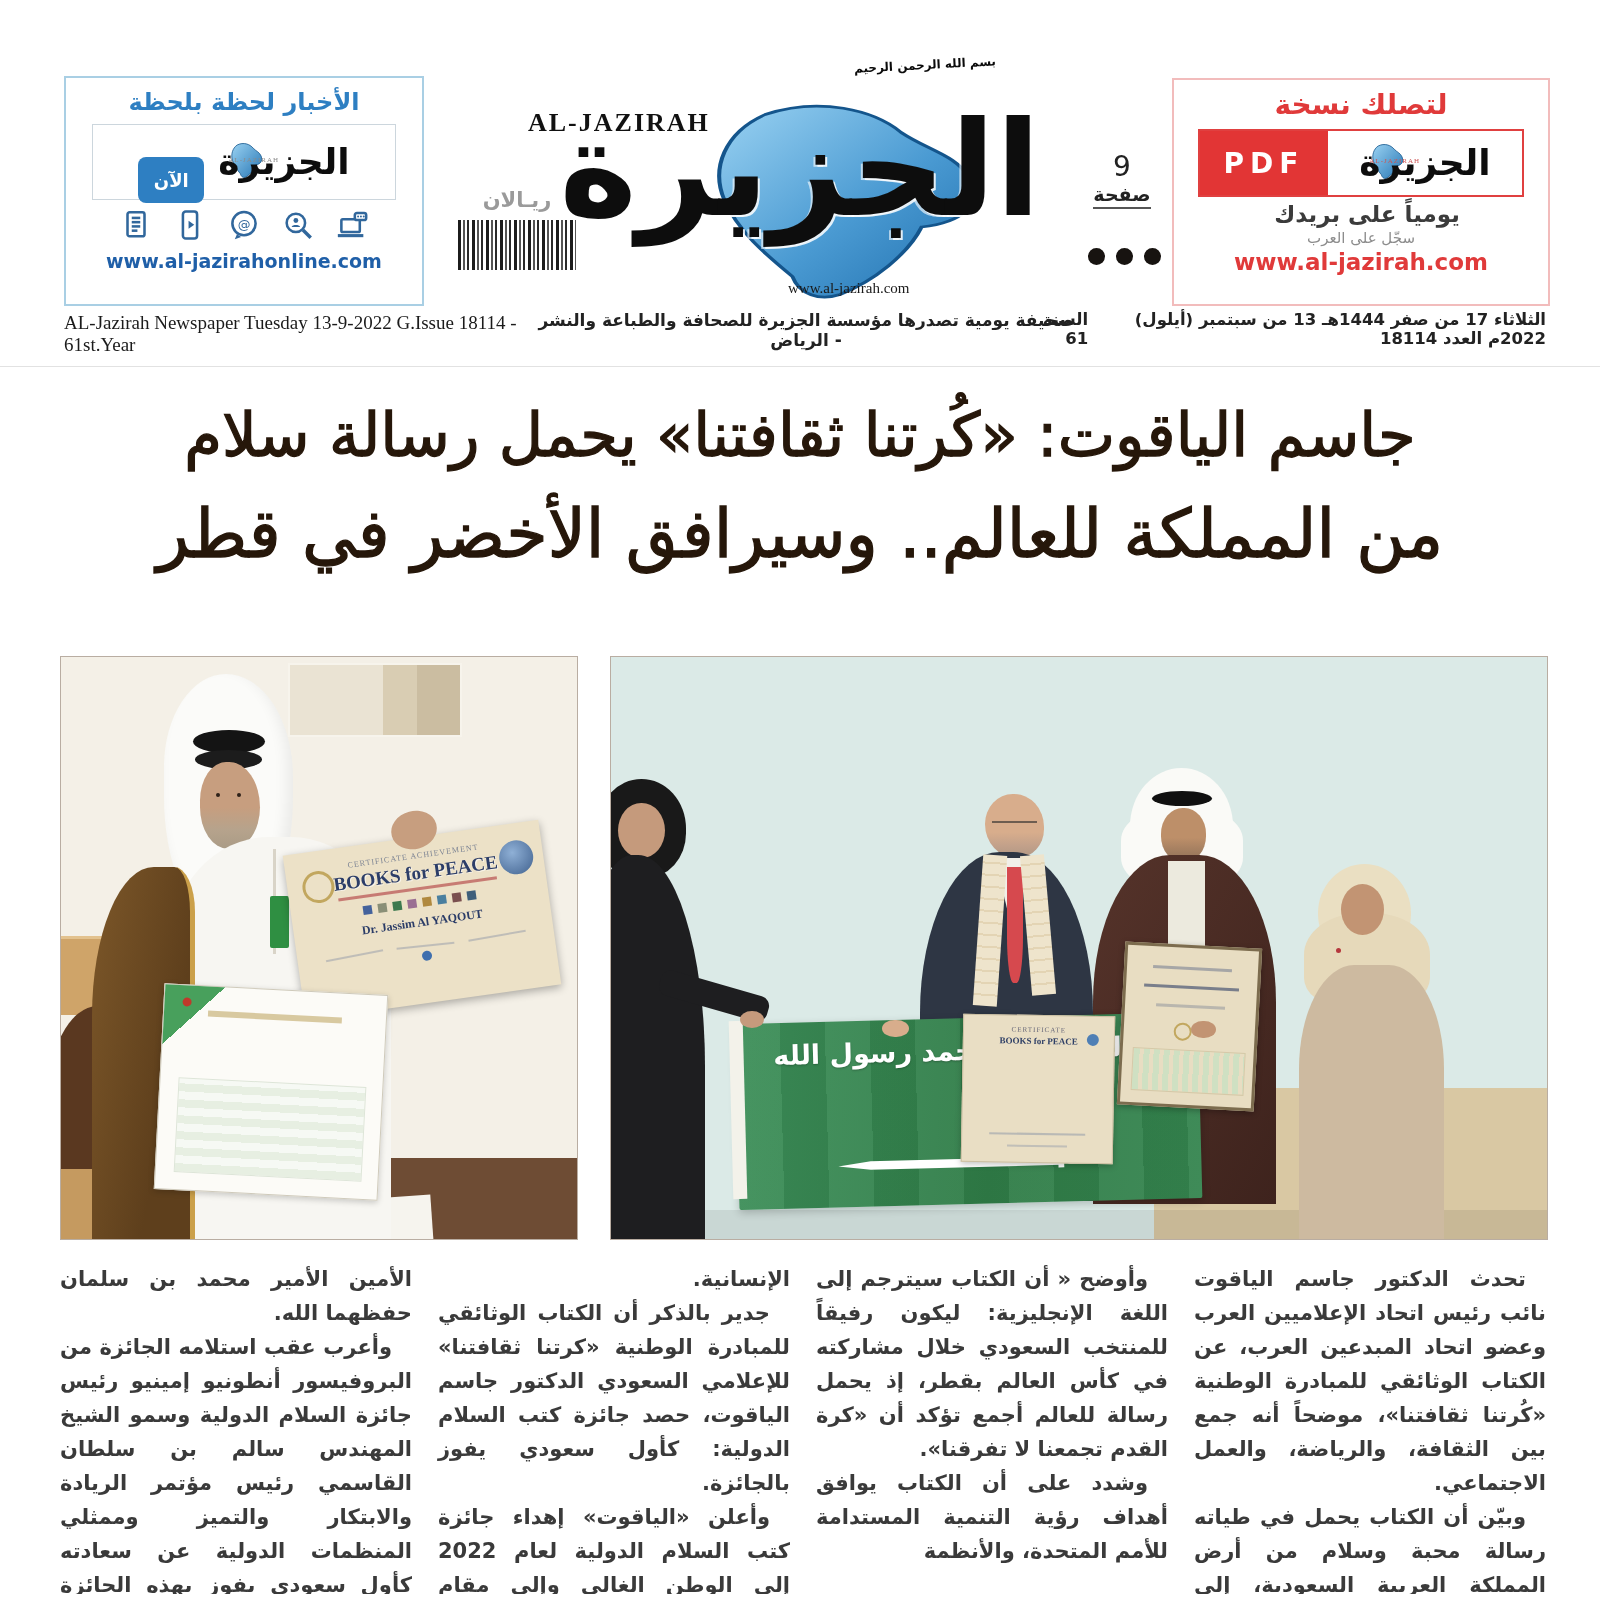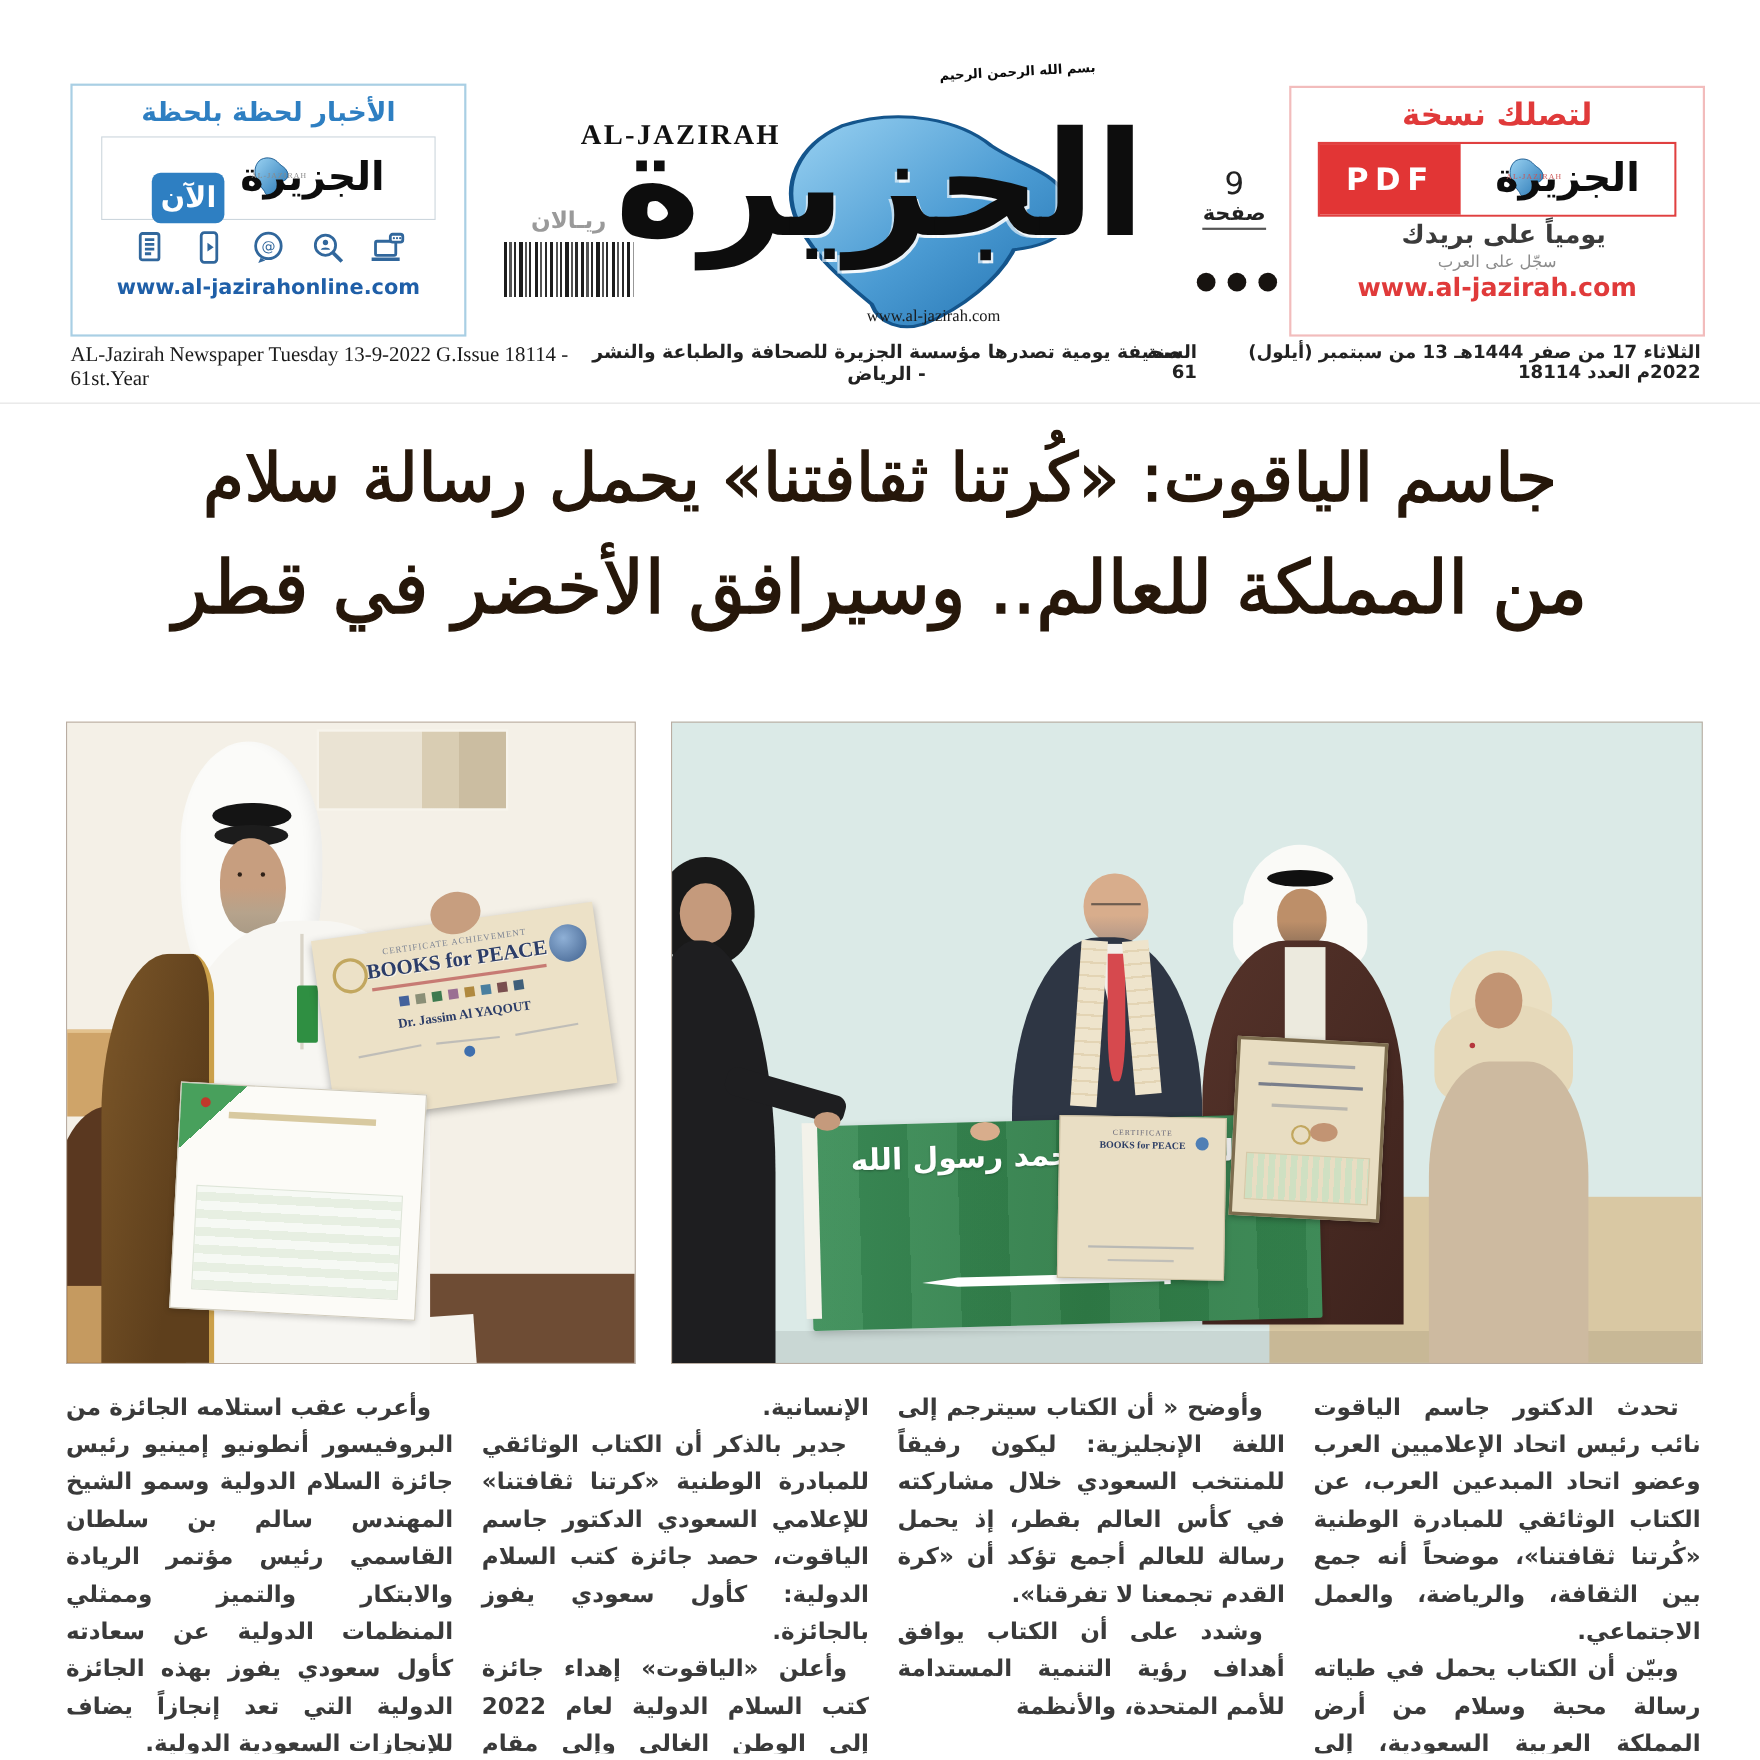--- a/index.html
+++ b/index.html
@@ -6,21 +6,21 @@
   .page{position:relative;width:1600px;height:1600px;background:#fff;overflow:hidden;
         font-family:"DejaVu Sans",sans-serif;color:#222;}
   .abs{position:absolute;}
   .rtl{direction:rtl;}
   .ltr{direction:ltr;}
 
   
   .now-box{left:64px;top:76px;width:356px;height:226px;border:2px solid #a9cfe4;background:#fff;text-align:center;}
   .now-title{margin-top:10px;font-size:24px;font-weight:bold;color:#2e7fc2;}
   .logo-row{width:302px;height:74px;margin:8px auto 2px;border:1px solid #ccd6dd;display:flex;align-items:center;justify-content:center;gap:14px;direction:ltr;}
-  .now-badge{width:66px;height:46px;background:#2e7fc2;border-radius:8px;color:#fff;font-size:26px;font-weight:bold;display:flex;align-items:center;justify-content:center;margin-top:36px;}
+  .now-badge{width:66px;height:46px;background:#2e7fc2;border-radius:8px;color:#fff;font-size:18px;font-weight:bold;display:flex;align-items:center;justify-content:center;margin-top:36px;}
   .mini-brand{position:relative;display:inline-block;height:58px;line-height:58px;}
   .mini-brand .blob{position:absolute;left:6px;top:8px;z-index:0;}
   .mini-brand .word{position:relative;z-index:1;font-size:36px;font-weight:bold;color:#0d0d0d;}
   .mini-brand .cap{position:absolute;top:-2px;left:10px;font-size:7px;letter-spacing:1px;color:#8a8a8a;z-index:2;font-family:"Liberation Serif",serif;}
   .icons-row{margin-top:8px;display:flex;justify-content:center;gap:20px;}
   .icons-row svg{display:block;}
   .now-site{margin-top:8px;font-size:19px;font-weight:bold;color:#1f5fa8;}
 
   .pdf-box{left:1172px;top:78px;width:374px;height:224px;border:2px solid #f2bcbc;background:#fff;text-align:center;}
   .pdf-title{margin-top:8px;font-size:28px;font-weight:bold;color:#e03a3a;}
@@ -342,17 +342,18 @@
     <div class="col">
       <p class="indent">وأوضح « أن الكتاب سيترجم إلى اللغة الإنجليزية: ليكون رفيقاً للمنتخب السعودي خلال مشاركته في كأس العالم بقطر، إذ يحمل رسالة للعالم أجمع تؤكد أن «كرة القدم تجمعنا لا تفرقنا».</p>
       <p class="indent">وشدد على أن الكتاب يوافق أهداف رؤية التنمية المستدامة للأمم المتحدة، والأنظمة</p>
     </div>
     <div class="col">
       <p>الإنسانية.</p>
       <p class="indent">جدير بالذكر أن الكتاب الوثائقي للمبادرة الوطنية «كرتنا ثقافتنا» للإعلامي السعودي الدكتور جاسم الياقوت، حصد جائزة كتب السلام الدولية: كأول سعودي يفوز بالجائزة.</p>
       <p class="indent">وأعلن «الياقوت» إهداء جائزة كتب السلام الدولية لعام 2022 إلى الوطن الغالي وإلى مقام خادم الحرمين الشريفين الملك سلمان بن عبد العزيز وولي عهده</p>
     </div>
     <div class="col">
+      <p>الأمين الأمير محمد بن سلمان حفظهما الله.</p>
       <p class="indent">وأعرب عقب استلامه الجائزة من البروفيسور أنطونيو إمينيو رئيس جائزة السلام الدولية وسمو الشيخ المهندس سالم بن سلطان القاسمي رئيس مؤتمر الريادة والابتكار والتميز وممثلي المنظمات الدولية عن سعادته كأول سعودي يفوز بهذه الجائزة الدولية التي تعد إنجازاً يضاف للإنجازات السعودية الدولية.</p>
     </div>
   </div>
 
 </div>
 
 </body></html>

